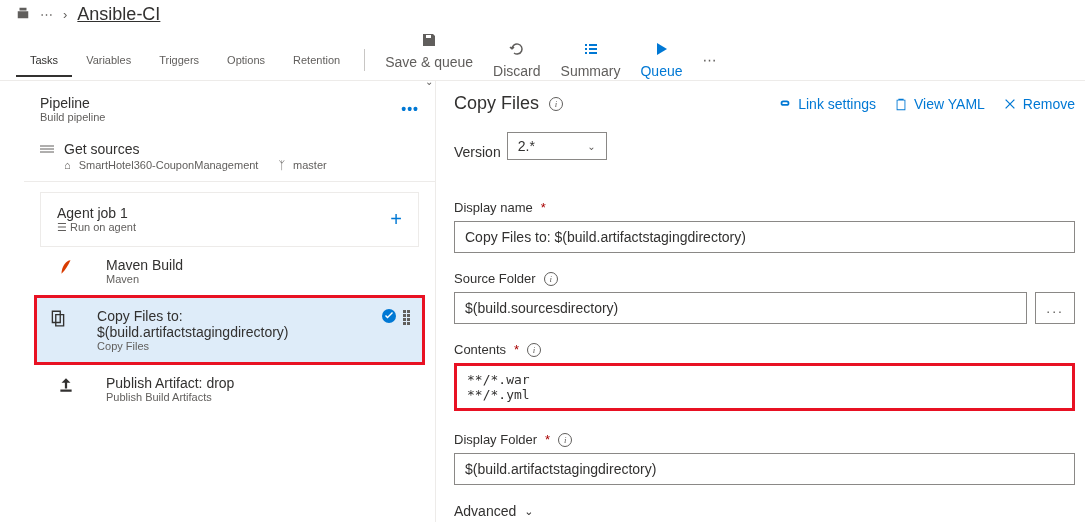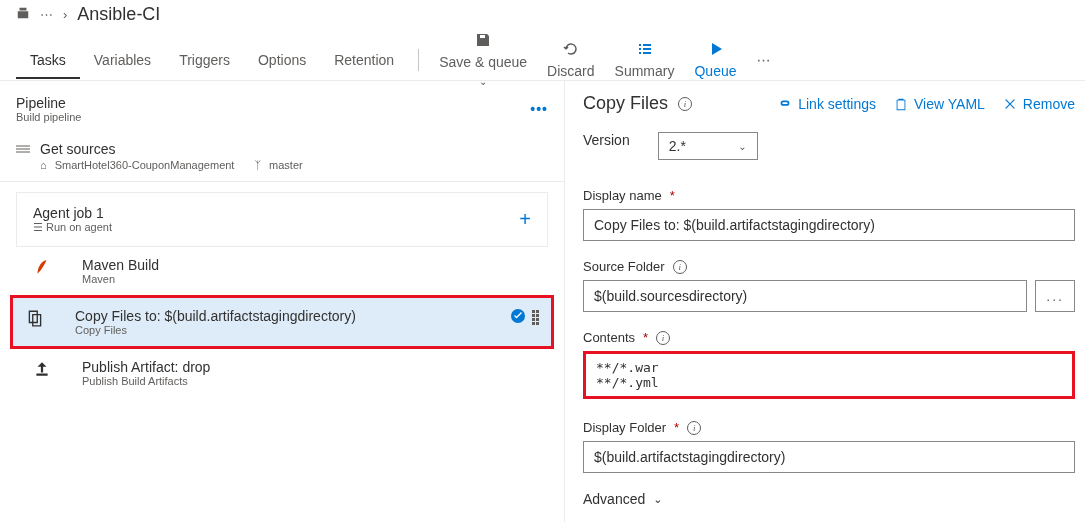--- a/index.html
+++ b/index.html
@@ -1,30 +1,30 @@
 <!DOCTYPE html>
 <html><head>
 <meta charset="utf-8">
 <style>
   * { box-sizing: border-box; margin: 0; padding: 0; font-family: "Segoe UI", -apple-system, sans-serif; }
   body { background: #fff; color: #323130; font-size: 14px; width: 1085px; height: 525px; overflow: hidden; }
   .header { padding: 4px 16px 2px; display: flex; align-items: center; gap: 10px; }
   .header .icon-sm { color: #605e5c; font-size: 13px; }
-  .header .title { font-size: 18px; font-weight: 400; color: #323130; }
+  .header .title { font-size: 18px; font-weight: 400; color: #323130; text-decoration: underline; }
   .tabs-bar { display: flex; align-items: center; padding: 0 16px; border-bottom: 1px solid #edebe9; margin-top: 12px; height: 42px; }
-  .tab { padding: 10px 14px; font-size: 14px; color: #605e5c; cursor: pointer; position: relative; }
+  .tab { padding: 10px 14px; font-size: 11px; color: #605e5c; cursor: pointer; position: relative; }
   .tab.active { color: #323130; }
   .tab.active::after { content:""; position:absolute; left:0; right:0; bottom:-1px; height:2px; background:#323130; }
   .divider-v { width:1px; height:22px; background:#c8c6c4; margin:0 10px; }
   .tb-btn { display:flex; align-items:center; gap:6px; padding:6px 10px; color:#605e5c; cursor:pointer; font-size:14px;flex-direction:column; }
   .tb-btn svg { width:16px; height:16px; }
   .tb-btn.primary-icon svg { fill:#0078d4; }
   .tb-btn.link-blue { color:#0078d4; }
   .main { display:flex; height: calc(525px - 84px); }
-  .left-pane { width: 565px; border-right:1px solid #edebe9; padding-top:6px; }
+  .left-pane { width: 436px; border-right:1px solid #edebe9; padding-top:6px;padding-left:24px; }
   .pipeline-head { padding: 8px 16px 8px; display:flex; align-items:center; justify-content:space-between;}
   .pipeline-head .sub { font-size: 11px; color:#605e5c; }
   .pipeline-head .name { font-size:14px; color:#323130; }
   .ellipsis { color:#0078d4; letter-spacing:1px; font-weight:bold; cursor:pointer; }
   .sources-row { padding: 10px 16px; border-bottom:1px solid #edebe9; }
   .sources-row .row1 { display:flex; align-items:center; gap:10px; }
   .sources-row .row2 { display:flex; align-items:center; gap:8px; font-size:11px; color:#605e5c; padding-left:24px; margin-top:2px;}
   .sources-row .mini-icon { font-size:11px; color:#605e5c; }
   .agent-job { padding: 12px 16px; border:1px solid #edebe9; margin:10px 16px 0; display:flex; align-items:center; justify-content:space-between; }
   .agent-job .sub { font-size:11px; color:#605e5c; }
@@ -44,21 +44,21 @@
   .info-icon { width:14px; height:14px; border:1px solid #605e5c; border-radius:50%; display:inline-flex; align-items:center; justify-content:center; font-size:9px; color:#605e5c; font-style:italic; font-family:serif; cursor:pointer;}
   .rp-actions { display:flex; gap:18px; }
   .rp-actions .act { color:#0078d4; display:flex; align-items:center; gap:6px; cursor:pointer; font-size:14px;}
   .rp-actions .act svg{width:14px;height:14px;fill:#0078d4;}
   .field { margin-bottom:18px; }
   .field label { font-size:13px; color:#323130; display:flex; align-items:center; gap:8px; margin-bottom:6px;}
   .req { color:#a80000; }
   .text-input { width:100%; padding:7px 10px; border:1px solid #8a8886; font-size:14px; color:#323130; }
   .select { display:inline-flex; align-items:center; border:1px solid #8a8886; padding:5px 10px; min-width:100px; justify-content:space-between; cursor:pointer;}
   .select .chev{font-size:10px;color:#605e5c;}
-  .version-row{display:flex;align-items:flex-start;gap:28px; margin-bottom:28px;}
+  .version-row{display:flex;align-items:flex-end;gap:6px; margin-bottom:40px;}
   .src-row{display:flex;gap:8px;align-items:stretch;}
   .browse-btn{border:1px solid #8a8886;padding:0 10px;display:flex;align-items:center;cursor:pointer;letter-spacing:2px;color:#605e5c;}
   .textarea{width:100%;border:3px solid #e81123;padding:6px 10px;font-size:13px;font-family:monospace;color:#323130;white-space:pre;resize:none;height:48px;}
   .adv{display:flex;align-items:center;gap:8px;font-size:14px;color:#323130;cursor:pointer;}
 </style>
 </head>
 <body>
 
 <div class="header">
   <span class="icon-sm">

